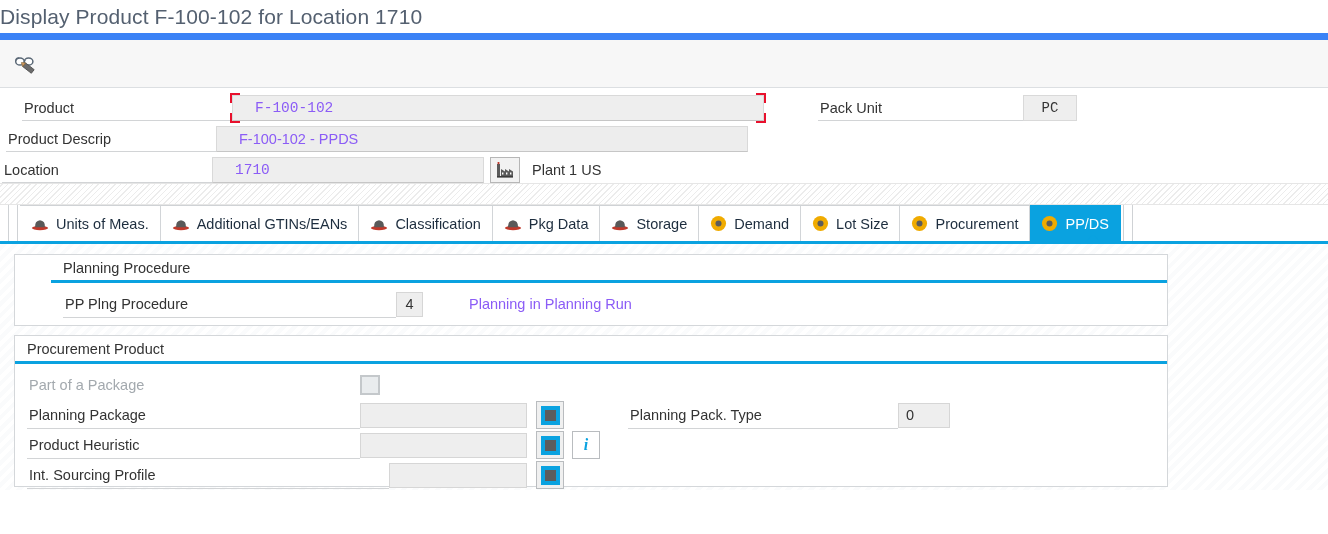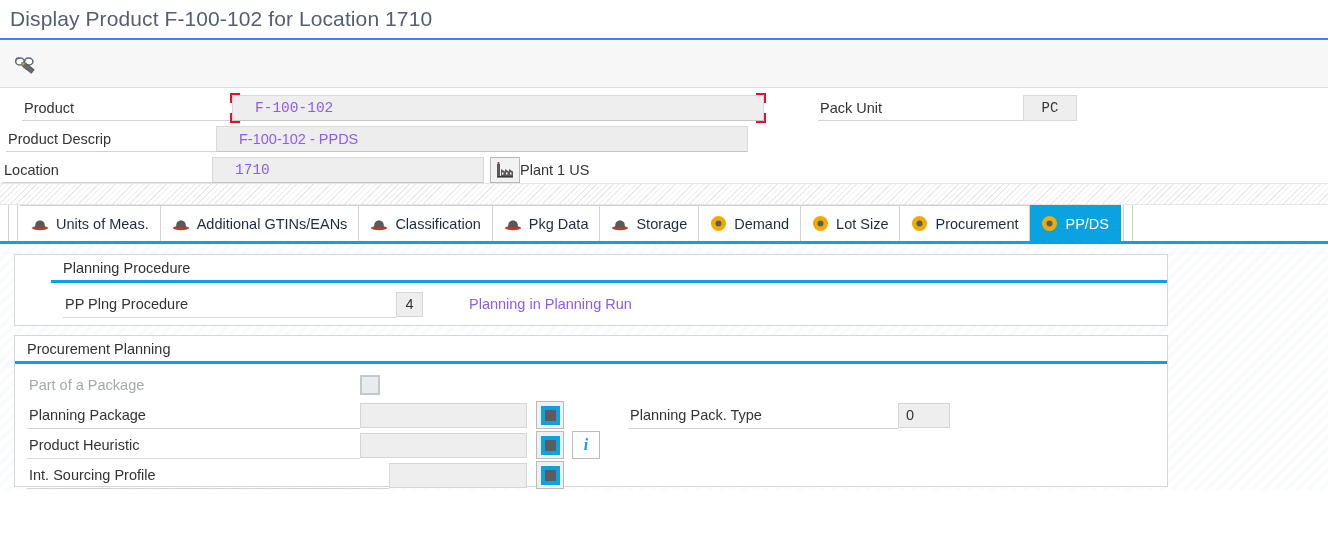--- a/index.html
+++ b/index.html
@@ -12,22 +12,22 @@
     font-size: 14px;
     color: #333333;
   }
   .app { position: relative; width: 1328px; height: 534px; background:#fff; }
 
   
   .titlebar {
     height: 40px;
     background: #ffffff;
     display: flex; align-items: center;
-    padding-left: 10px;
-    border-bottom: 2px solid #3b82f6;
+    padding-left: 0;
+    border-bottom: 7px solid #3b82f6;
   }
   .titlebar .title {
     font-size: 21px;
     color: #546070;
     font-weight: 400;
     letter-spacing: .1px;
   }
 
   
   .toolbar {
@@ -96,21 +96,21 @@
   .bracket.br { bottom:-2px; right:-2px; border-bottom-width:2px; border-right-width:2px; }
 
   .icon-btn {
     width: 30px; height: 26px;
     border: 1px solid #b6b6b6;
     background: #f2f2f2;
     display: flex; align-items:center; justify-content:center;
     cursor: pointer;
     margin-left: 6px;
   }
-  .plain-text { font-size: 14.5px; color:#333; white-space:nowrap;}
+  .plain-text { font-size: 14.5px; color:#333; margin-left: 12px; white-space:nowrap;}
 
   .unit-box {
     height: 26px; min-width: 54px;
     background: #eeeeee; border: 1px solid #d9d9d9;
     font-family: "Liberation Mono", monospace;
     font-size: 14px; color:#333;
     display:flex; align-items:center; justify-content:center;
   }
 
   
@@ -414,21 +414,21 @@
       <div class="panel-body">
         <div class="frow">
           <div class="flabel" style="width:333px;">PP Plng Procedure</div>
           <div class="fval center" style="width:27px;">4</div>
           <span class="fdesc" style="margin-left:46px;">Planning in Planning Run</span>
         </div>
       </div>
     </div>
 
     <div class="panel" style="height:152px;">
-      <div class="panel-head">Procurement Planning</div>
+      <div class="panel-head">Procurement Product</div>
       <div class="panel-body">
 
         <div class="frow">
           <div class="flabel disabled" style="width:333px; border-bottom-color:transparent;">Part of a Package</div>
           <div class="chk"></div>
         </div>
 
         <div class="frow">
           <div class="flabel" style="width:333px;">Planning Package</div>
           <div class="fval" style="width:167px;"></div>

